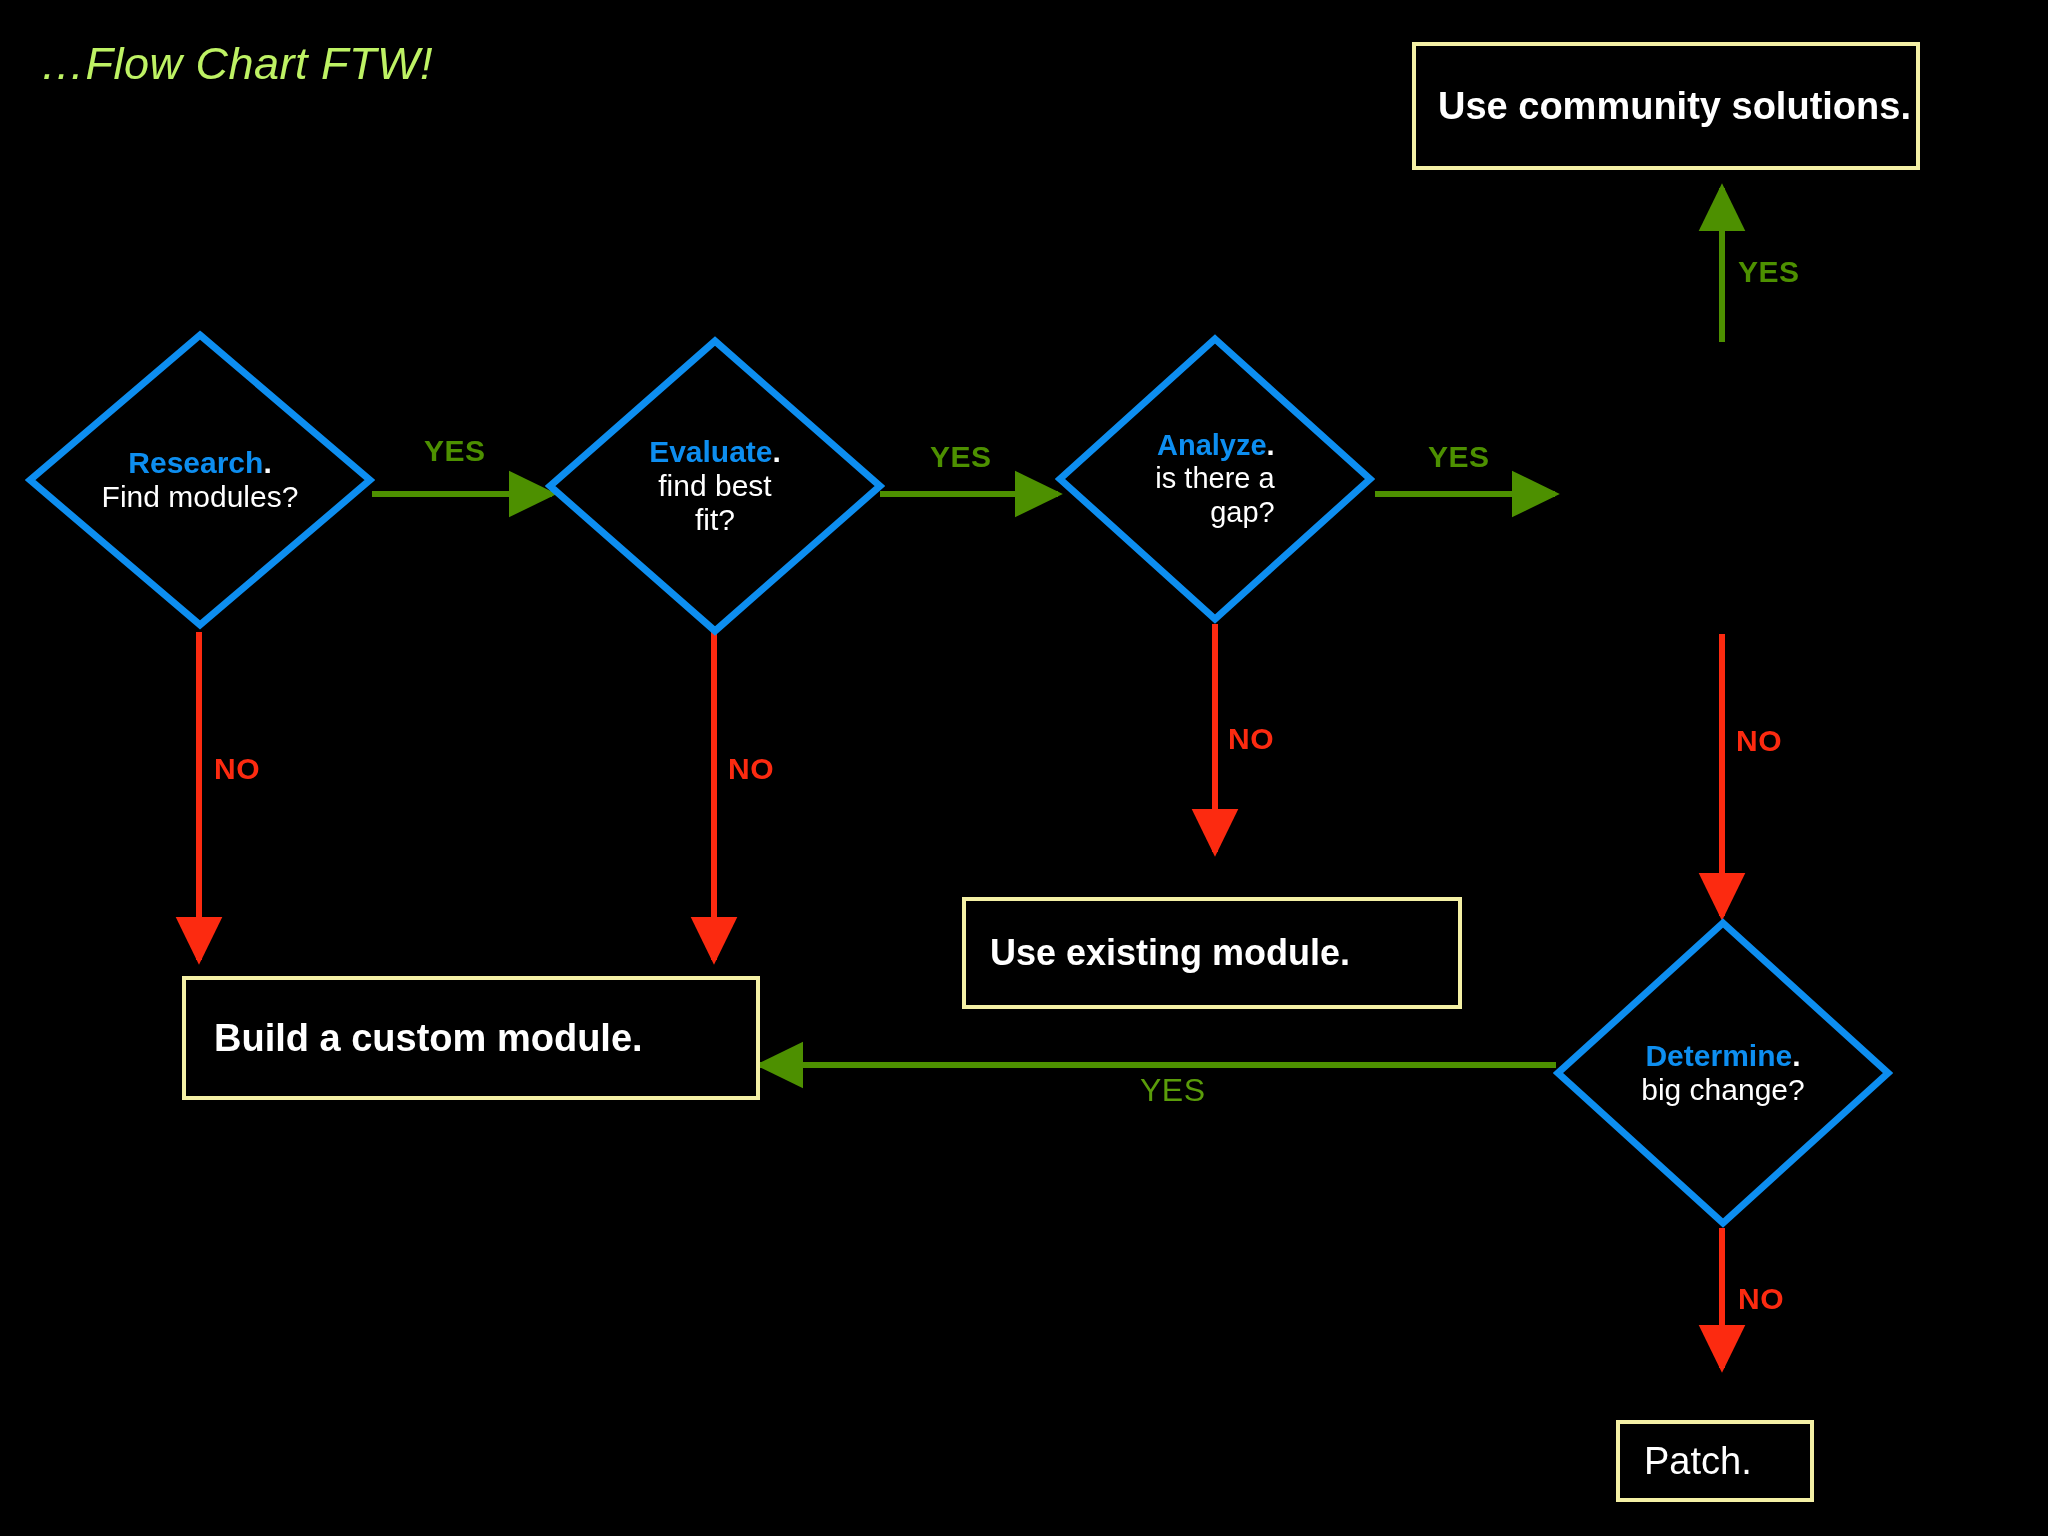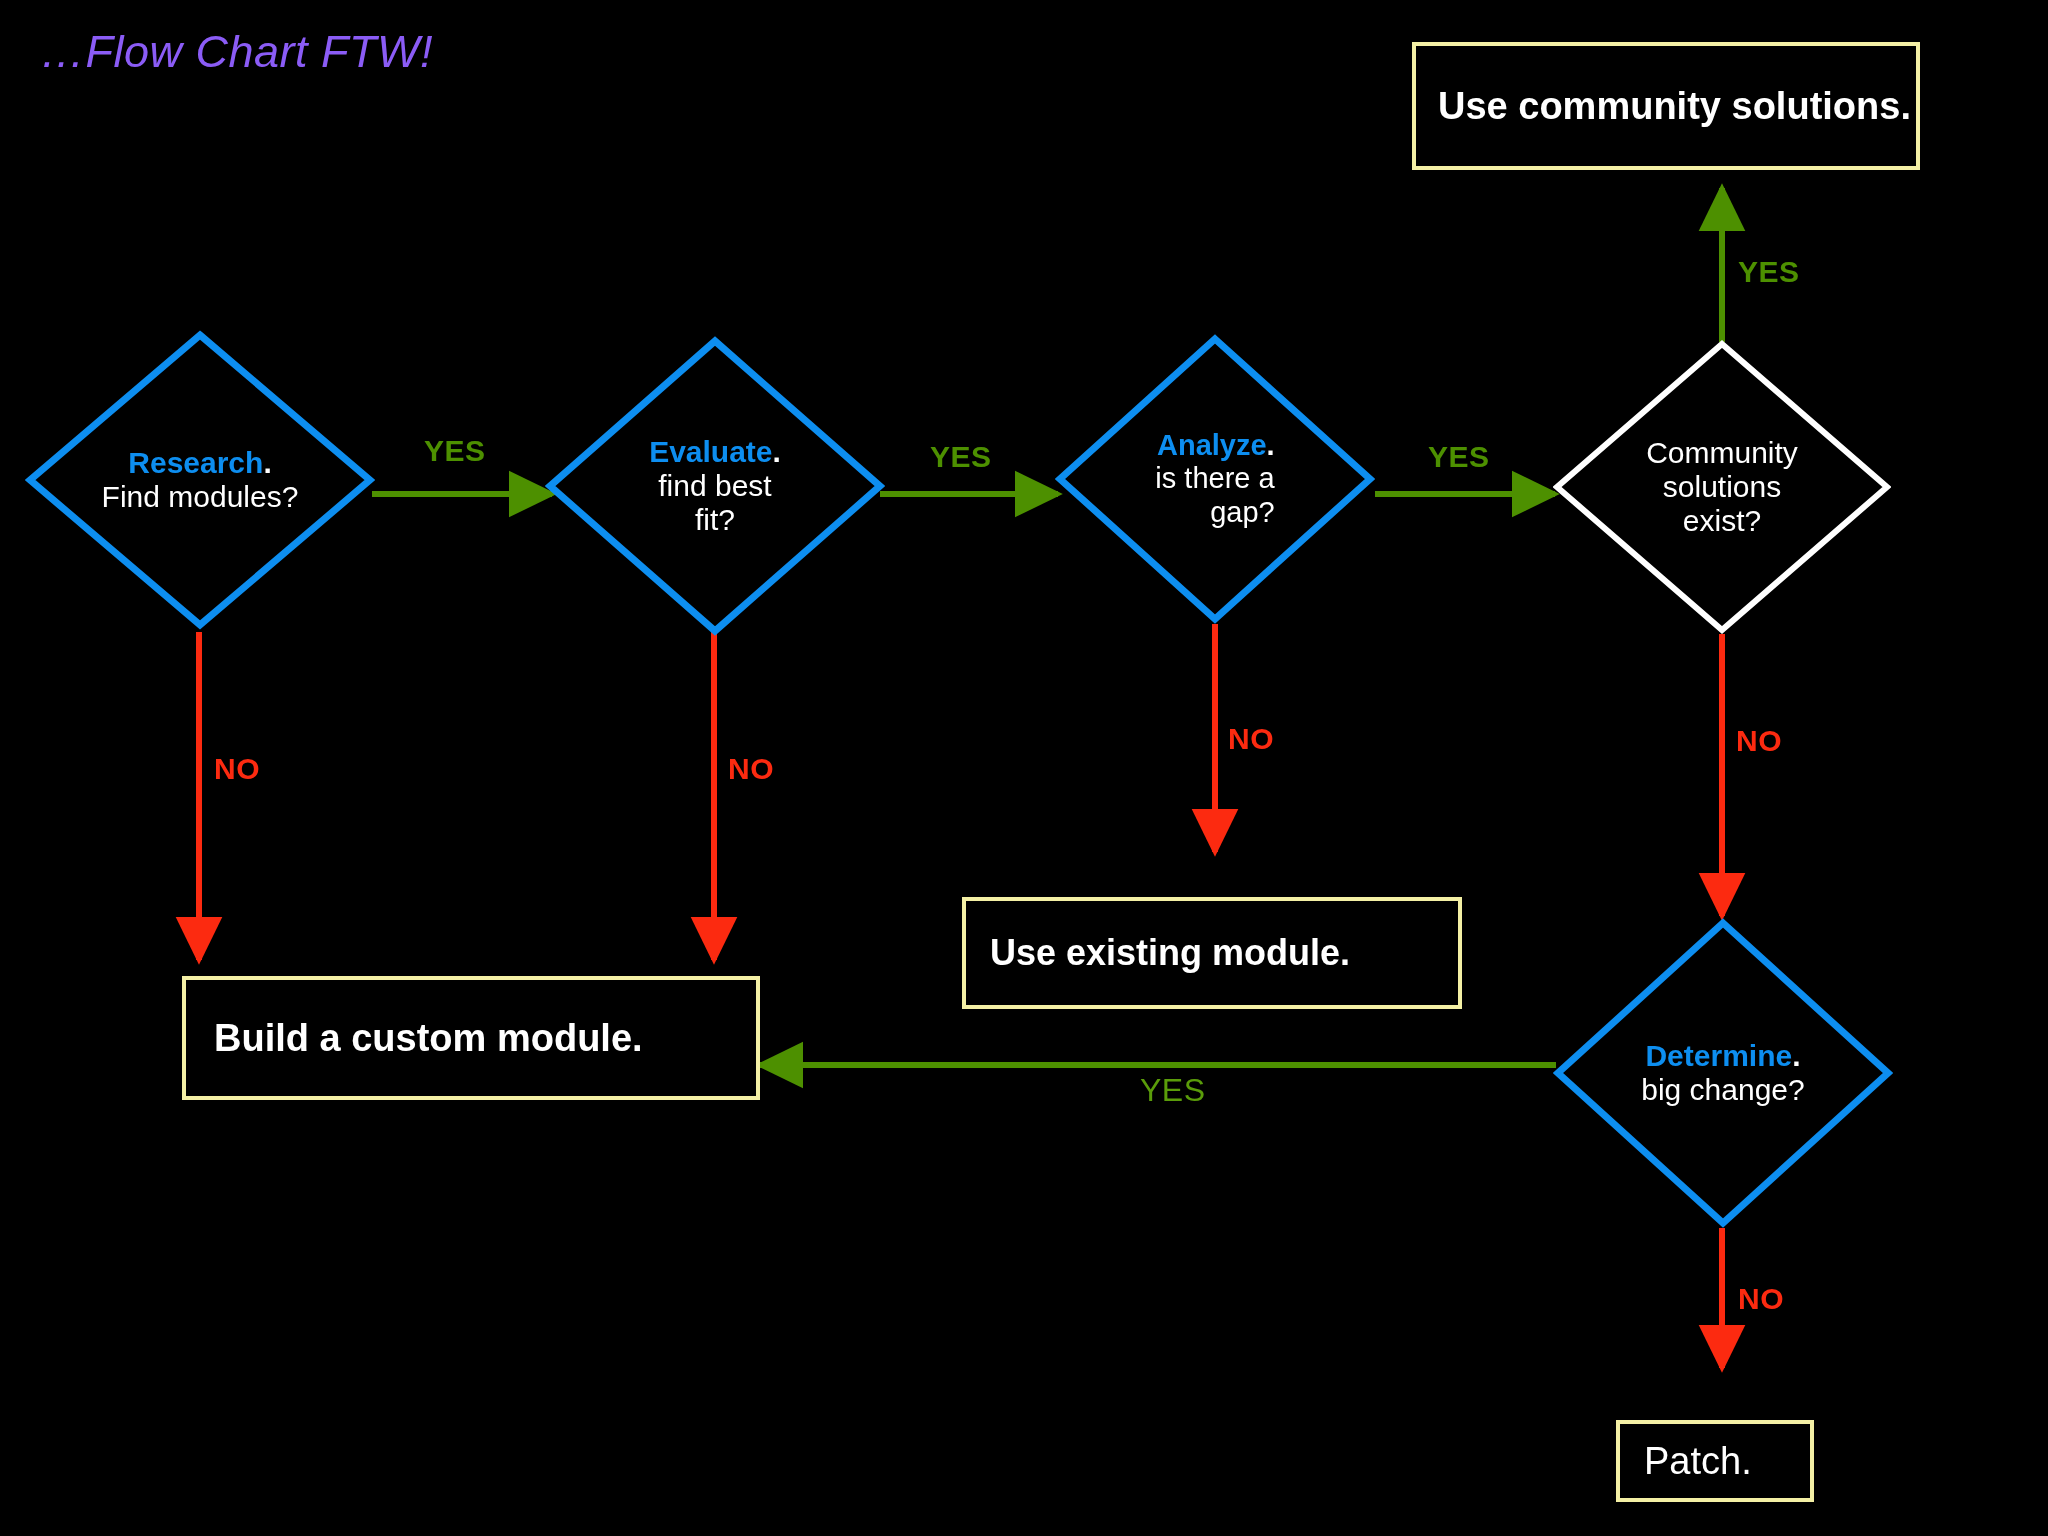--- a/index.html
+++ b/index.html
@@ -21,24 +21,24 @@
   #svg-layer {
     position: absolute;
     left: 0;
     top: 0;
     width: 2048px;
     height: 1536px;
   }
   .title {
     position: absolute;
     left: 40px;
-    top: 26px;
+    top: 38px;
     font-size: 45px;
     font-style: italic;
-    color: #8b5cf6;
+    color: #bef264;
     white-space: nowrap;
     letter-spacing: 0.5px;
   }
   
   .node-diamond {
     position: absolute;
     display: flex;
     align-items: center;
     justify-content: center;
     text-align: center;
@@ -158,30 +158,20 @@
     </svg>
     <div class="dtext" style="font-size:29px;">
       <div>
         <span class="kw">Analyze</span><span class="kw"><span class="dot">.</span></span>
       </div>
       <div class="sub">is there a</div>
       <div class="sub">gap?</div>
     </div>
   </div>
 
-  <div class="node-diamond" style="left:1553px; top:340px; width:338px; height:294px;">
-    <svg class="dshape" viewBox="0 0 338 294" preserveAspectRatio="none">
-      <polygon points="169,4 334,147 169,290 4,147" fill="none" stroke="#ffffff" stroke-width="6"></polygon>
-    </svg>
-    <div class="dtext sub" style="font-size:30px;">
-      <div>Community</div>
-      <div>solutions</div>
-      <div>exist?</div>
-    </div>
-  </div>
 
   <div class="node-diamond" style="left:1553px; top:918px; width:340px; height:310px;">
     <svg class="dshape" viewBox="0 0 340 310" preserveAspectRatio="none">
       <polygon points="170,5 335,155 170,305 5,155" fill="none" stroke="#0d8ef0" stroke-width="7"></polygon>
     </svg>
     <div class="dtext" style="font-size:30px;">
       <div>
         <span class="kw">Determine</span><span class="kw"><span class="dot">.</span></span>
       </div>
       <div class="sub">big change?</div>

